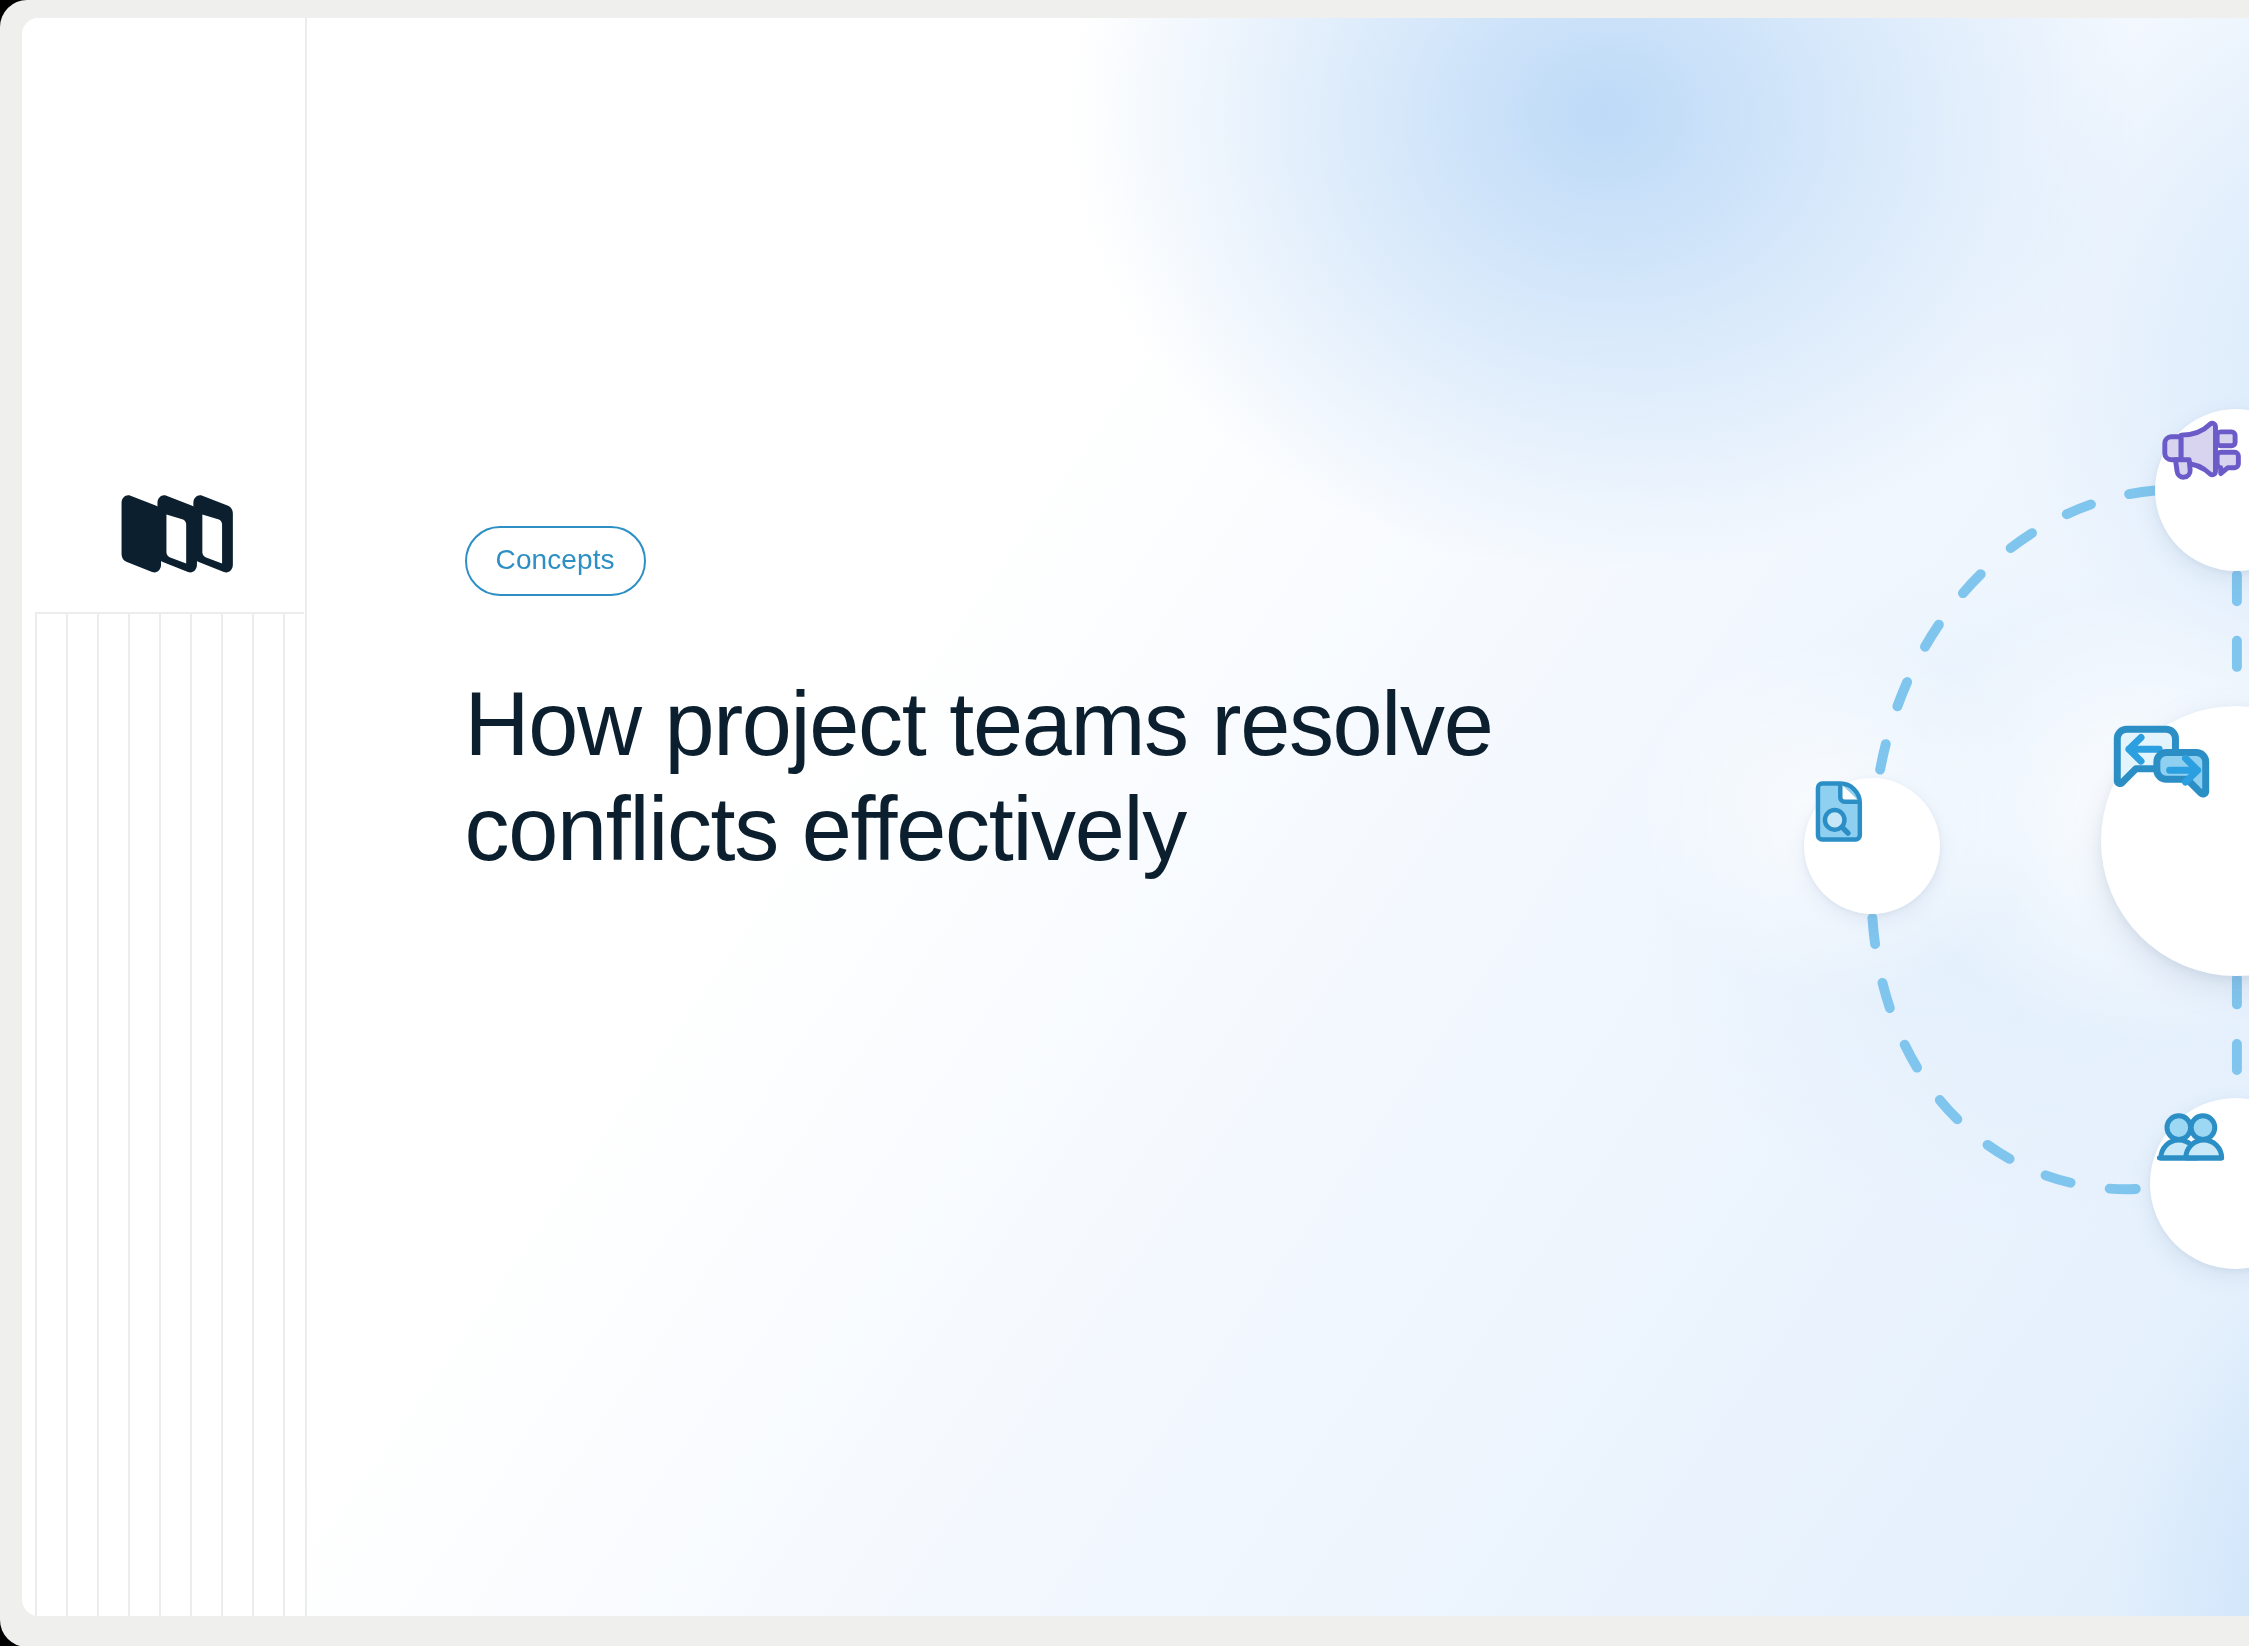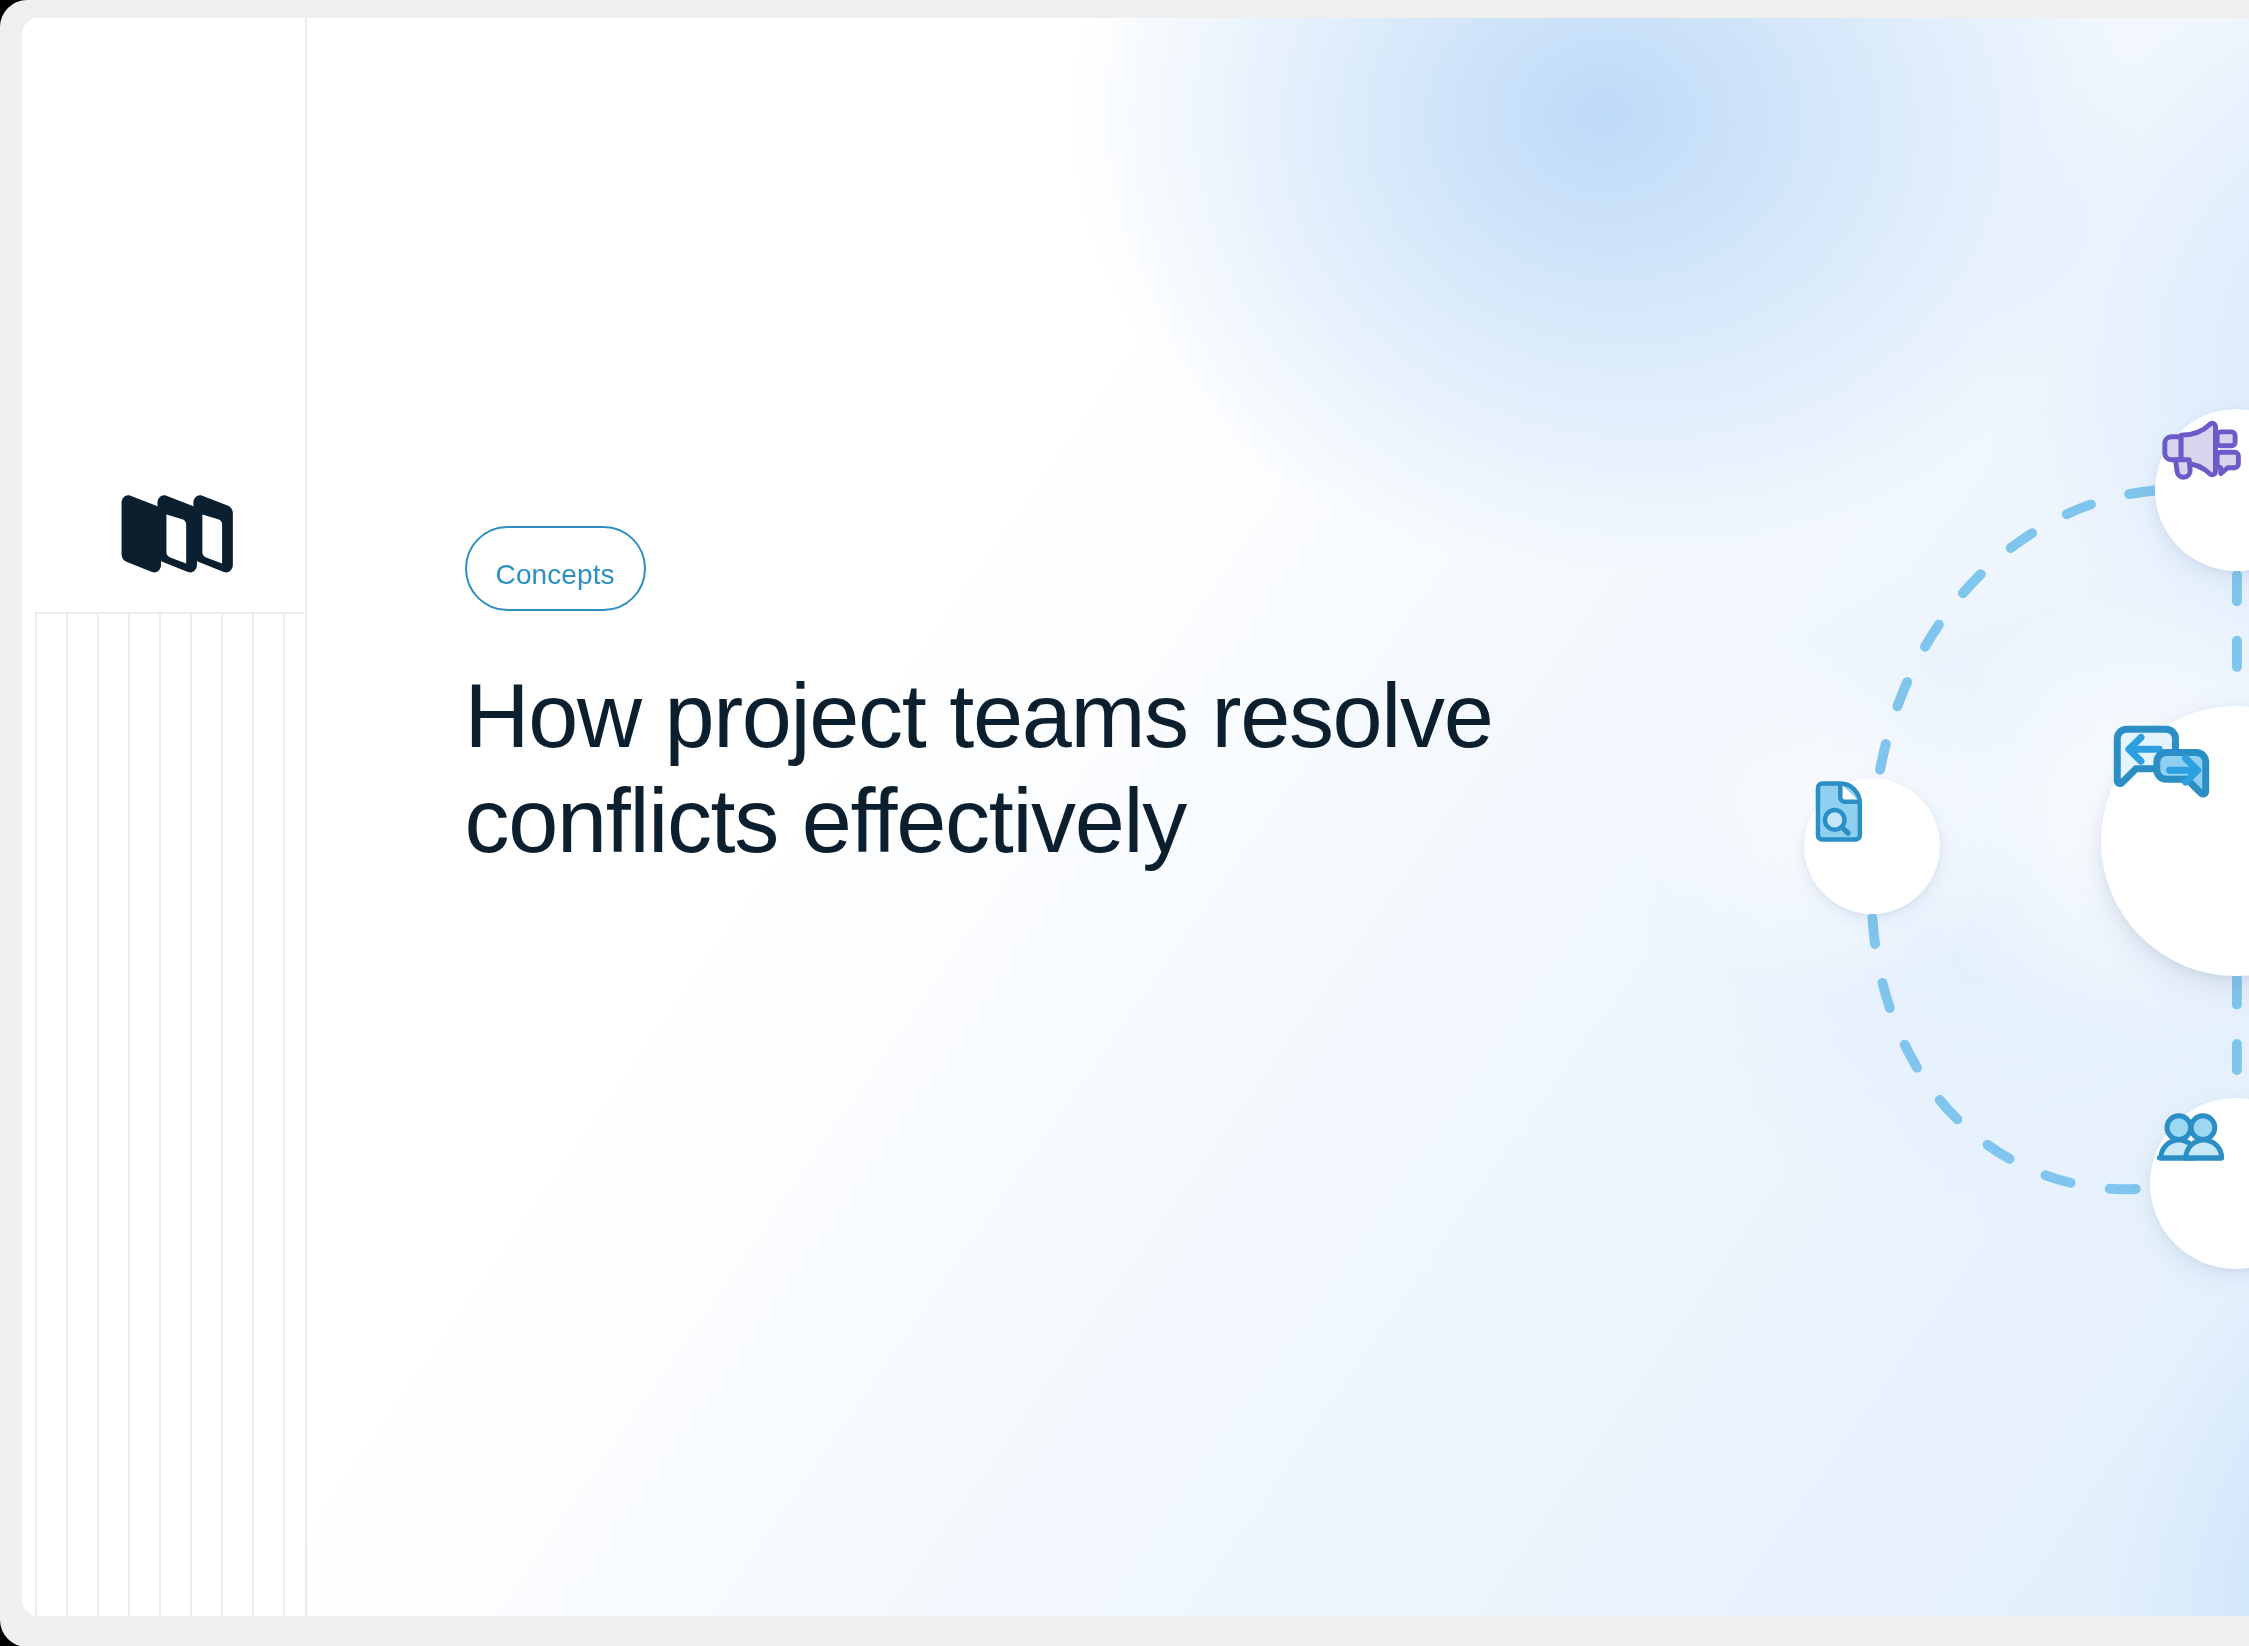--- a/index.html
+++ b/index.html
@@ -97,28 +97,28 @@
     width: 1215px;
   }
 
   #badge {
     display: inline-block;
     border: 2.7px solid #2D8FC4;
     border-radius: 450px;
     color: #2D8FC4;
     font-size: 28px;
     line-height: 1;
-    padding: 33px 29px 20px;
+    padding: 18px 29px 20px;
     letter-spacing: 0.1px;
     background: transparent;
     white-space: nowrap;
   }
 
   #headline {
-    margin-top: 53px;
+    margin-top: 76px;
     font-size: 90px;
     line-height: 1.17;
     letter-spacing: -1.3px;
     color: #0B1F2E;
     font-weight: 400;
     max-width: 1170px;
   }
 
   
   #cluster {

